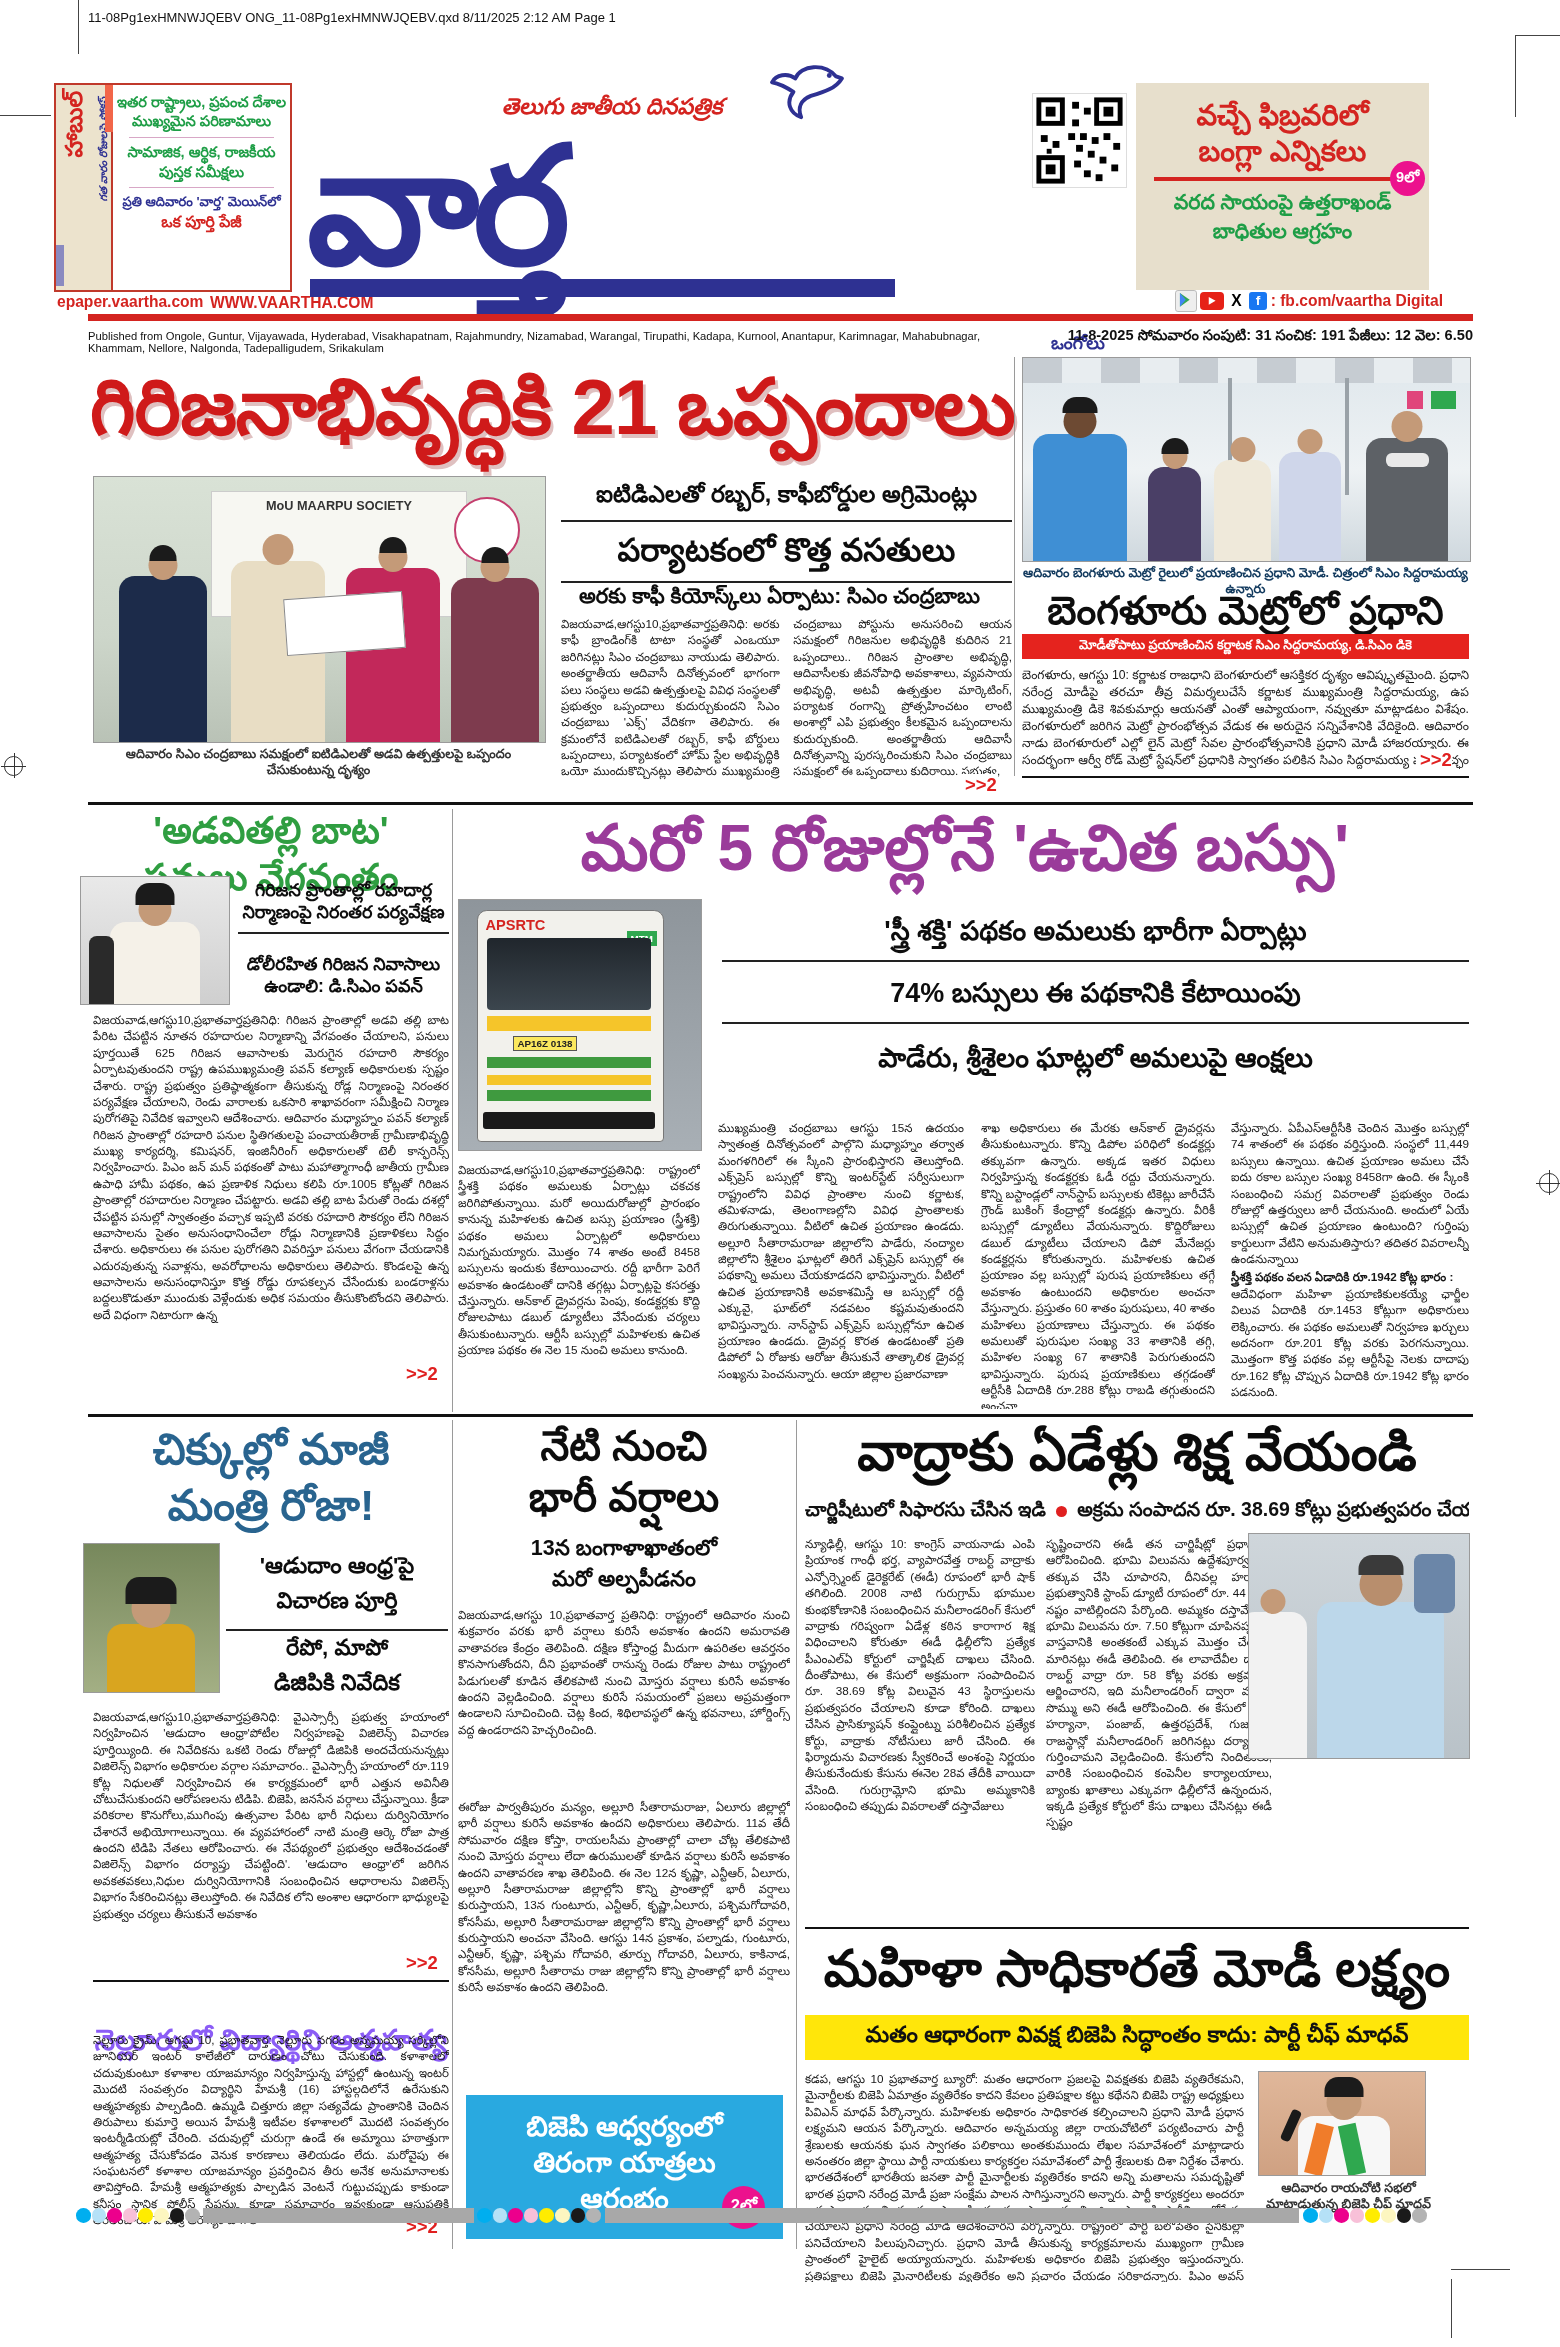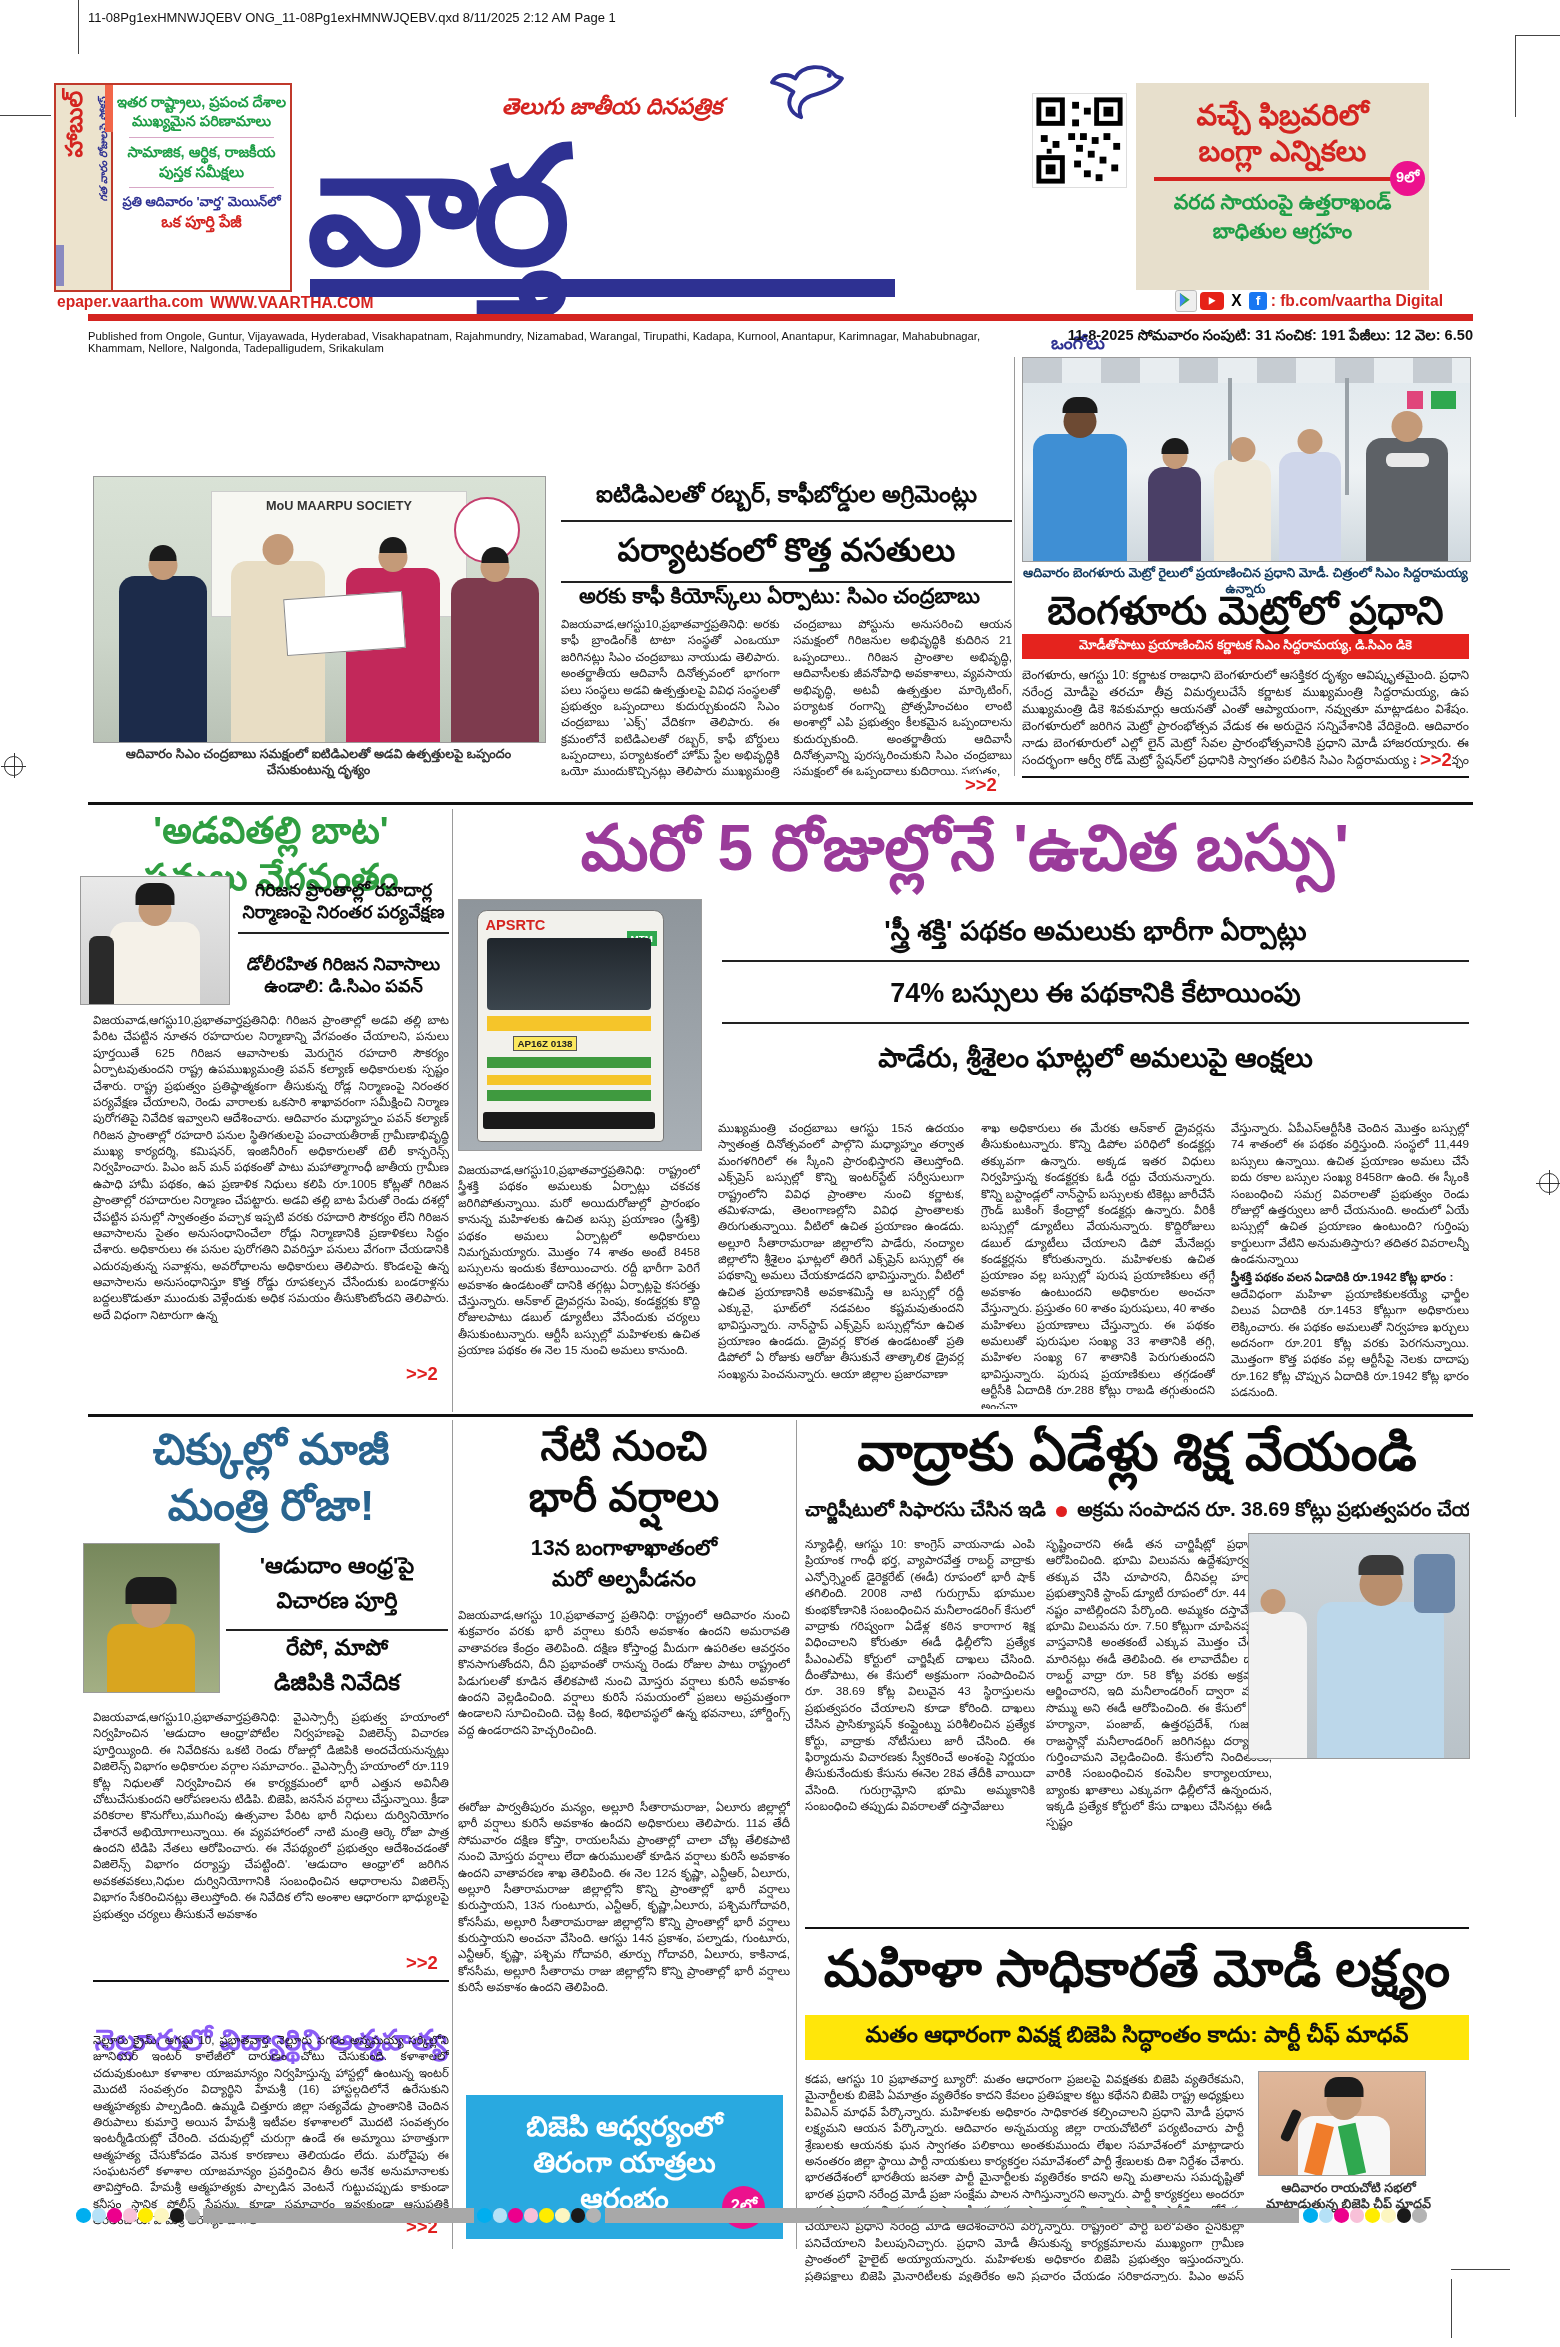--- a/index.html
+++ b/index.html
@@ -125,20 +125,21 @@
     <span class="icon" style="width:17.6px;height:17.6px;color:#000;font-weight:800;font-size:15.6px;line-height:17.6px;text-align:center;">X</span>
     <span class="icon" style="width:17.6px;height:17.6px;background:#1877f2;border-radius:2.9px;color:#fff;font-weight:800;font-size:13.7px;line-height:17.6px;text-align:center;">f</span>
     <span style="font-size:15.6px;font-weight:800;color:#d42420;">: fb.com/vaartha Digital</span>
   </div>
 
   <div class="abs" style="left:88px;top:314px;width:1385px;height:6.8px;background:#d42420;"></div>
 
   <div class="abs" style="left:88px;top:330px;width:917px;font-size:11.2px;color:#111;">Published from Ongole, Guntur, Vijayawada, Hyderabad, Visakhapatnam, Rajahmundry, Nizamabad, Warangal, Tirupathi, Kadapa, Kurnool, Anantapur, Karimnagar, Mahabubnagar, Khammam, Nellore, Nalgonda, Tadepalligudem, Srikakulam</div>
   <div class="abs" style="left:1034px;top:327px;width:439px;text-align:right;font-size:14.6px;font-weight:800;color:#111;">11-8-2025 సోమవారం సంపుటి: 31 సంచిక: 191 పేజీలు: 12 వెల: 6.50</div>
 
+  <div class="abs" style="left:90px;top:357px;width:926px;font-size:78px;font-weight:800;color:#cf1a1a;line-height:1.3;text-shadow:2.9px 3.9px 0 #dfc0c0;letter-spacing:-1px;">గిరిజనాభివృద్ధికి 21 ఒప్పందాలు</div>
 
   <div class="vrule" style="left:1014px;top:357px;height:419px;"></div>
   <div class="photo" style="left:1022px;top:357px;width:447px;height:203px;background:linear-gradient(180deg,#dfe7ec 0%,#eef2f4 55%,#cfd8de 100%);">
     <div style="position:absolute;left:0;top:0;width:100%;height:25px;background:repeating-linear-gradient(90deg,#c6ccd2 0 39px,#e8edf0 39px 78px);"></div>
     <div style="position:absolute;left:205px;top:19.5px;width:3.9px;height:117px;background:#9aa2a8;"></div>
     <div style="position:absolute;left:322px;top:19.5px;width:3.9px;height:117px;background:#9aa2a8;"></div>
     <div style="position:absolute;right:13.7px;top:33px;width:25px;height:17.6px;background:#2fa84f;"></div>
     <div style="position:absolute;right:47px;top:33px;width:15.6px;height:17.6px;background:#e0457b;"></div>
     <div class="fig" style="left:9.8px;bottom:0;width:94px;height:127px;background:#3f8fd4;">
         <span class="head" style="width:33px;height:33px;top:-29px;background:#6d4a33;"></span>

